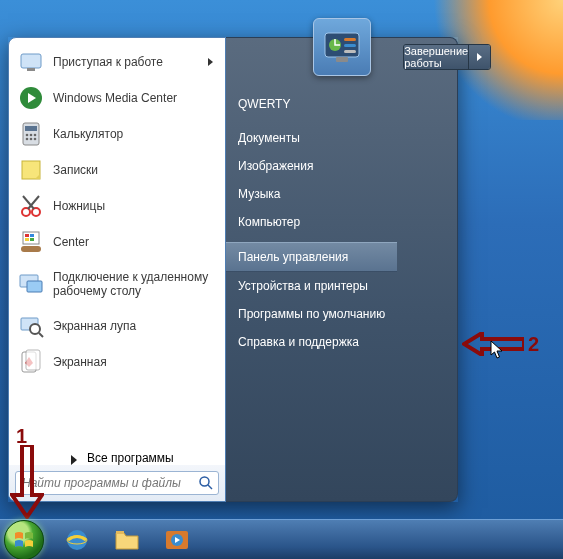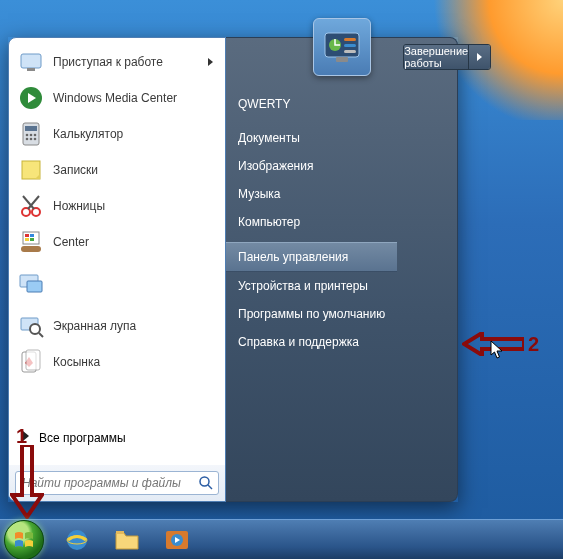--- a/index.html
+++ b/index.html
@@ -55,24 +55,25 @@
     line-height: 1.2;
   }
   .arrow-right {
     position: absolute; right: 10px; top: 50%; transform: translateY(-50%);
     width: 0; height: 0;
     border-top: 4px solid transparent;
     border-bottom: 4px solid transparent;
     border-left: 5px solid #333;
   }
   .all-progs {
-    display: flex; align-items: flex-start;
+    display: flex; align-items: flex-end;
     height: 34px;
     padding: 0 8px 0 14px;
     cursor: pointer;
+    margin-left: 48px;
   }
   .all-arrow {
     width: 0; height: 0;
     border-top: 5px solid transparent;
     border-bottom: 5px solid transparent;
     border-left: 6px solid #222;
     margin-right: 10px;
   }
   .search-wrap {
     background: linear-gradient(#f3f6fb,#e3ebf5);
@@ -283,40 +284,41 @@
           </span>
           <span class="prog-label">Center</span>
         </div>
         <div class="prog-item tall">
           <span class="prog-icon">
             <svg width="28" height="28">
               <rect x="3" y="5" width="18" height="12" rx="1" fill="#cfe3f7" stroke="#6f9bc8"></rect>
               <rect x="10" y="11" width="15" height="11" rx="1" fill="#9acbf4" stroke="#4a7cb4"></rect>
             </svg>
           </span>
+          <span class="prog-label">Подключение к удаленному рабочему столу</span>
         </div>
         <div class="prog-item">
           <span class="prog-icon">
             <svg width="28" height="28">
               <rect x="4" y="6" width="17" height="12" rx="1" fill="#cfe3f7" stroke="#6f9bc8"></rect>
               <circle cx="18" cy="17" r="5" fill="#fff" stroke="#555" stroke-width="2"></circle>
               <line x1="22" y1="21" x2="26" y2="25" stroke="#555" stroke-width="2"></line>
             </svg>
           </span>
           <span class="prog-label">Экранная лупа</span>
         </div>
         <div class="prog-item">
           <span class="prog-icon">
             <svg width="28" height="28">
               <rect x="5" y="4" width="14" height="20" rx="2" fill="#fff" stroke="#999"></rect>
               <path d="M12 9 L16 15 L12 19 L8 15 Z" fill="#d33"></path>
               <rect x="9" y="2" width="14" height="20" rx="2" fill="#fff" stroke="#999" opacity="0.7"></rect>
             </svg>
           </span>
-          <span class="prog-label">Косынка</span>
+          <span class="prog-label">Экранная</span>
         </div>
       </div>
     <div class="all-progs">
       <span class="all-arrow"></span>
       <span>Все программы</span>
     </div>
     <div class="search-wrap">
       <div class="search-box">
         <input type="text" placeholder="Найти программы и файлы" style="">
         <svg class="mag" viewBox="0 0 16 16">

